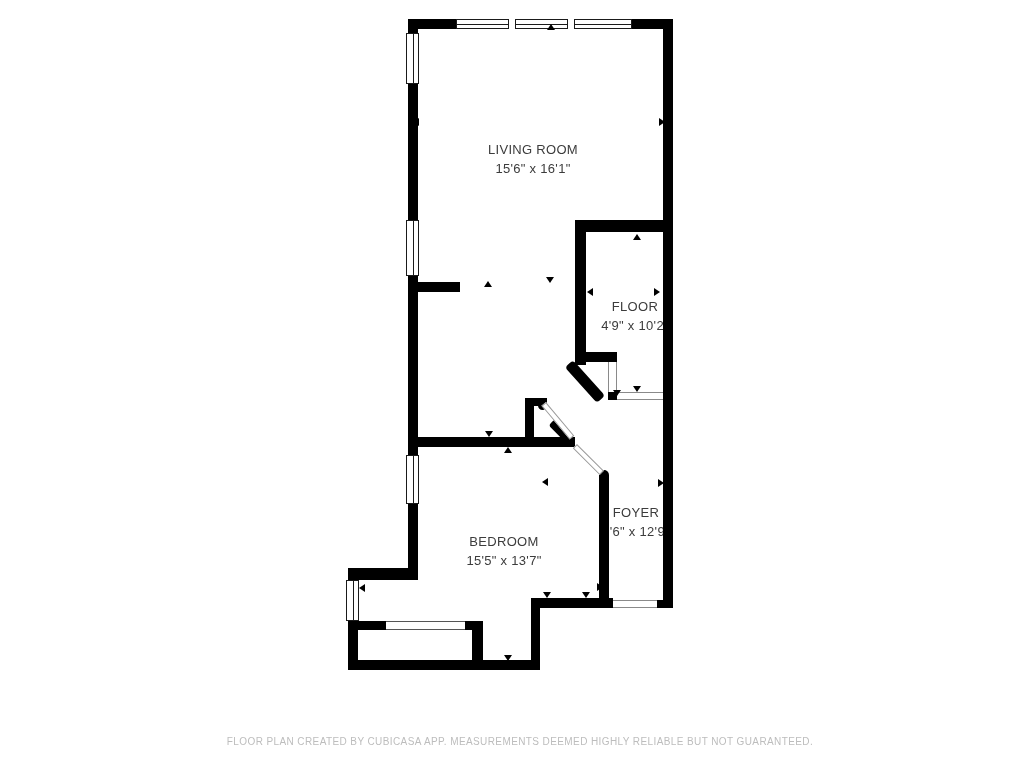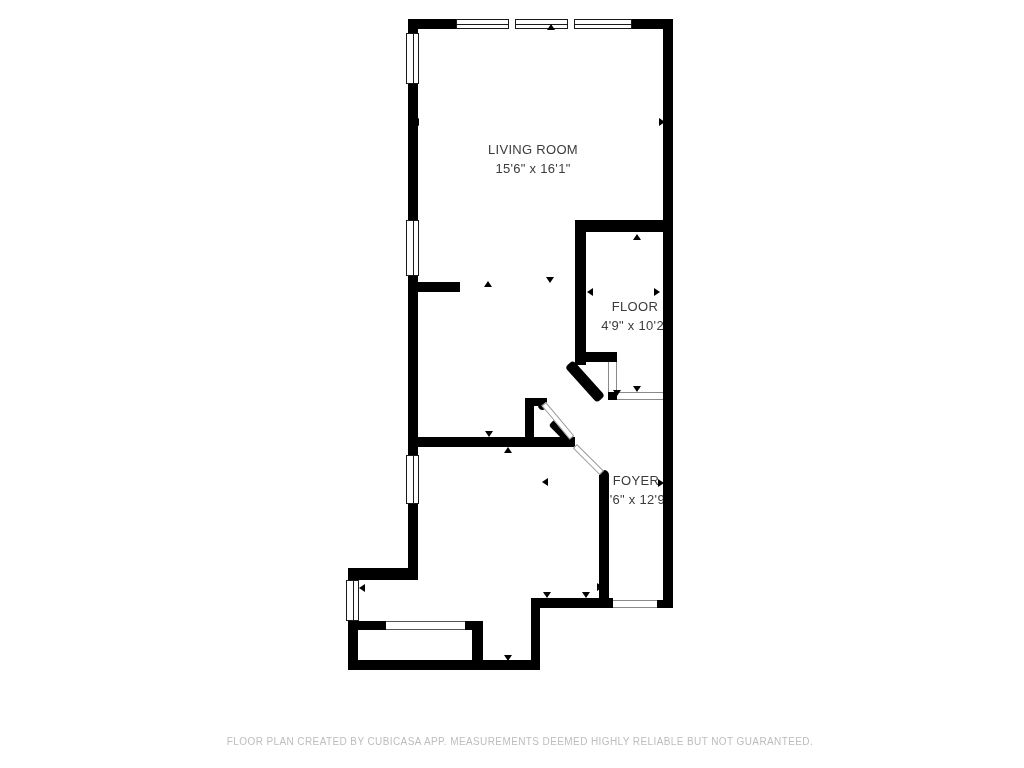--- a/index.html
+++ b/index.html
@@ -109,22 +109,26 @@
   <div class="m m-left" style="left:359px;top:584px;"></div>
 
   <div class="room-label" style="left:453px;top:140px;width:160px;">
     <div class="name">LIVING ROOM</div>
     <div class="dims">15'6" x 16'1"</div>
   </div>
   <div class="room-label" style="left:555px;top:297px;width:160px;">
     <div class="name">FLOOR</div>
     <div class="dims">4'9" x 10'2"</div>
   </div>
+  <div class="room-label" style="left:424px;top:532px;width:160px;">
+    <div class="name">BEDROOM</div>
+    <div class="dims">15'5" x 13'7"</div>
+  </div>
 
-  <div class="clip" style="left:609px;top:388px;width:54px;height:200px;">
+  <div class="clip" style="left:609px;top:420px;width:54px;height:200px;">
     <div class="room-label" style="left:-43px;top:83px;width:140px;">
       <div class="name">FOYER</div>
       <div class="dims">7'6" x 12'9"</div>
     </div>
   </div>
 
   <div class="footer" style="top:736px;padding-left:16px;">FLOOR PLAN CREATED BY CUBICASA APP. MEASUREMENTS DEEMED HIGHLY RELIABLE BUT NOT GUARANTEED.</div>
 
 </div>
 

